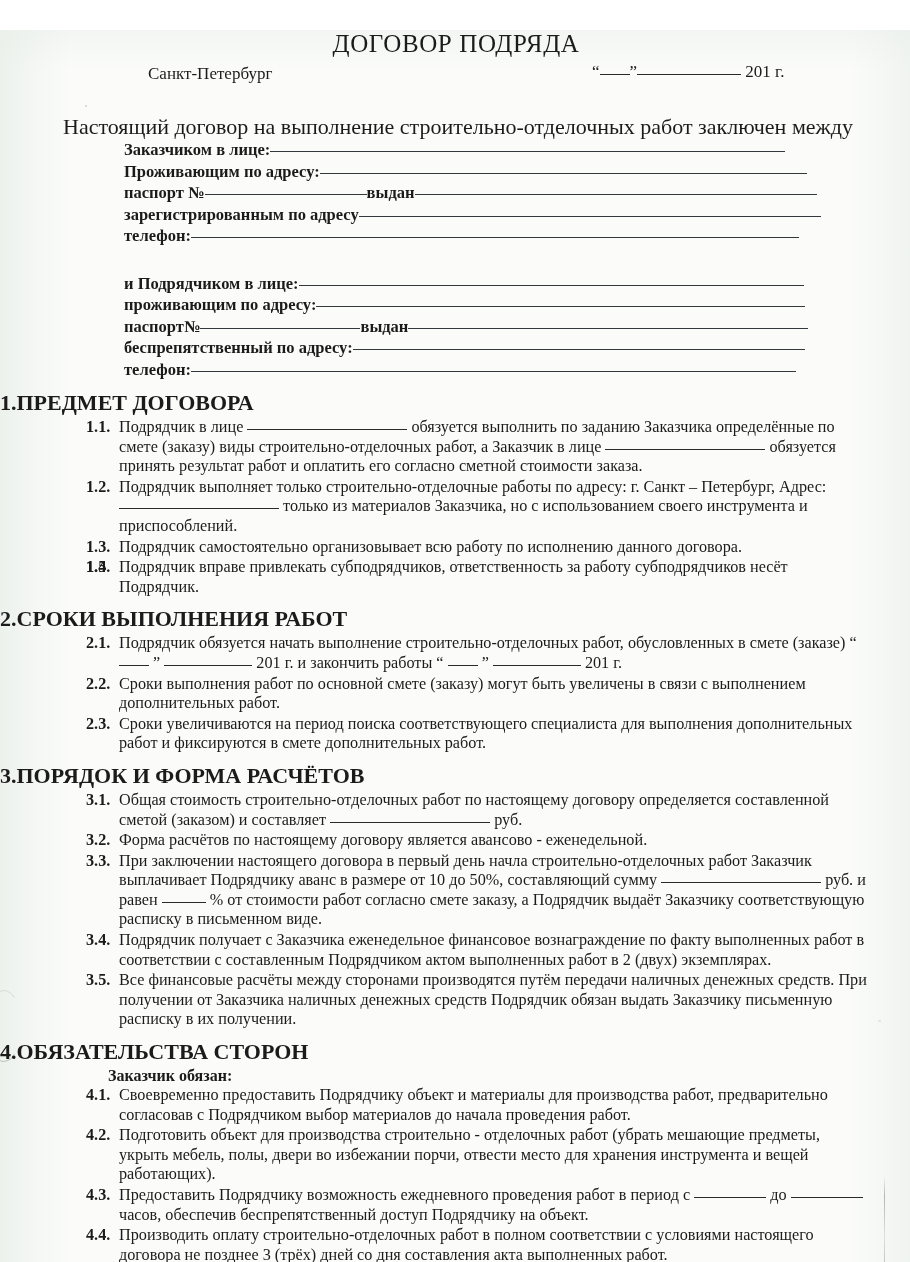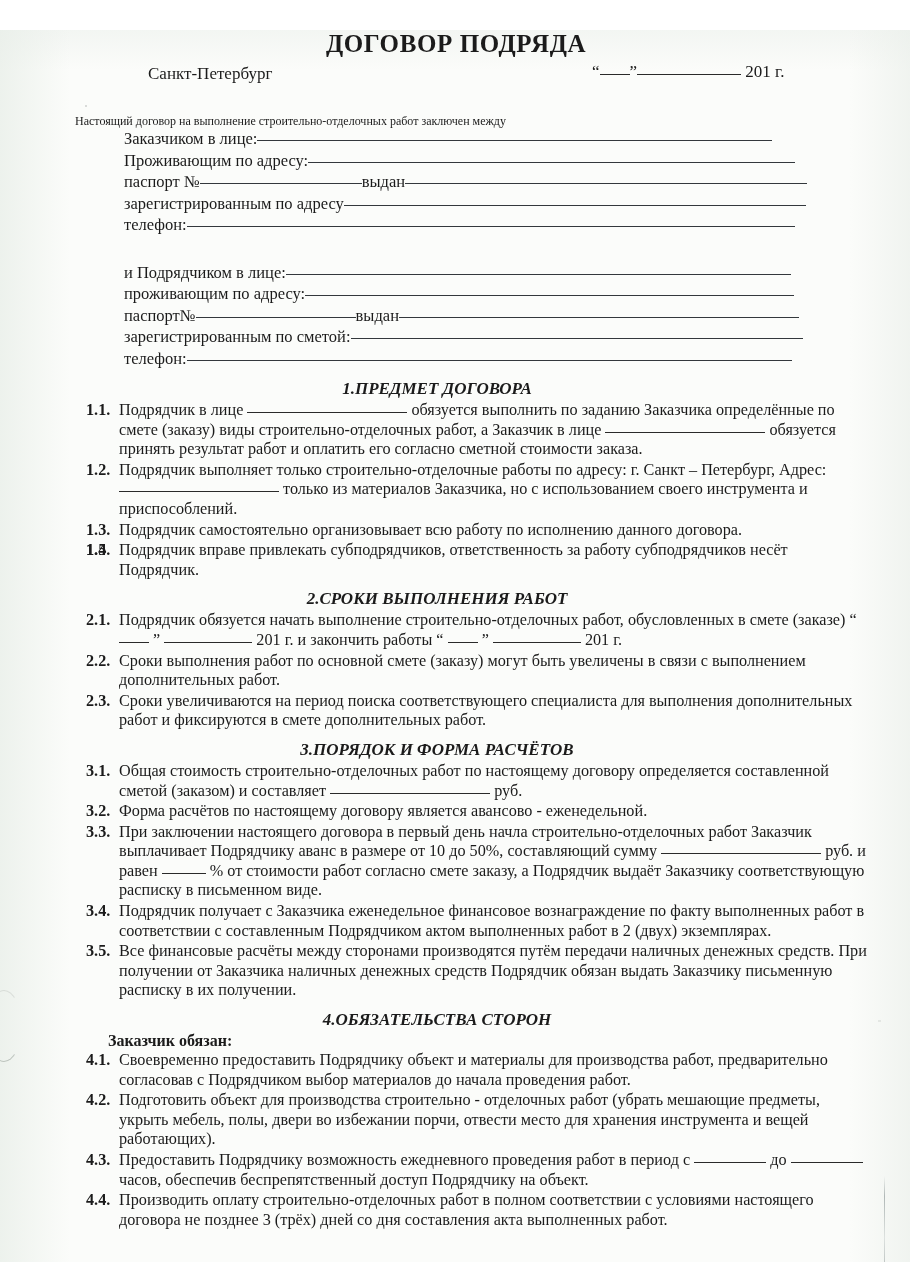--- a/index.html
+++ b/index.html
@@ -64,21 +64,21 @@
   }
 
   .content {
     position: relative;
     padding: 0 22px 0 0;
   }
 
   
   .doc-title {
     text-align: center;
-    font-weight: bold;
+    font-weight: normal;
     font-size: 25px;
     letter-spacing: .6px;
     margin: 30px 0 0 0;
     padding-left: 24px;
   }
   .cityline {
     position: relative;
     height: 30px;
     margin-top: 4px;
   }
@@ -98,50 +98,50 @@
   .blank {
     display: inline-block;
     border-bottom: 1.3px solid #2a2a2a;
     vertical-align: 2px;
   }
   .b-day  { width: 30px; }
   .b-mon  { width: 104px; }
 
   
   .intro {
-    margin: 22px 0 0 15px;
+    margin: 22px 0 0 3px;
     padding-left: 60px;
-    font-size: 12px;
+    font-size: 22px;
   }
   .party {
     padding-left: 124px;
     font-size: 16.5px;
   }
   .party.second { margin-top: 26px; }
   .frow {
     position: relative;
     height: 21.5px;
     white-space: nowrap;
     overflow: hidden;
+    font-weight: bold;
   }
   .frow .lbl { }
   .fline {
     display: inline-block;
     border-bottom: 1.3px solid #33383c;
     vertical-align: 3px;
   }
 
   
   .sec-head {
-    text-align: center;
+    text-align: left;
     font-weight: bold;
-    font-size: 17px;
+    font-size: 22px;
     margin: 9px 0 2px 0;
     padding-right: 14px;
-    font-style: italic;
   }
 
   
   .clause {
     position: relative;
     padding-left: 118px;
     padding-right: 18px;
     font-size: 16.2px;
     line-height: 19.6px;
     margin: 0 0 1px 0;
@@ -211,21 +211,21 @@
       <div class="frow">
         <span class="lbl">и Подрядчиком в лице:</span><span class="fline" style="width:505px"></span>
       </div>
       <div class="frow">
         <span class="lbl">проживающим по адресу:</span><span class="fline" style="width:489px"></span>
       </div>
       <div class="frow">
         <span class="lbl">паспорт№</span><span class="fline" style="width:160px"></span><span class="lbl">выдан</span><span class="fline" style="width:400px"></span>
       </div>
       <div class="frow">
-        <span class="lbl">зарегистрированным по сметой:</span><span class="fline" style="width:452px"></span>
+        <span class="lbl">беспрепятственный по адресу:</span><span class="fline" style="width:452px"></span>
       </div>
       <div class="frow">
         <span class="lbl">телефон:</span><span class="fline" style="width:605px"></span>
       </div>
     </div>
 
     <div id="sections-root">
         <div class="sec-head">1.ПРЕДМЕТ ДОГОВОРА</div>
         <div class="clause">
           <span class="num">1.1.</span>

